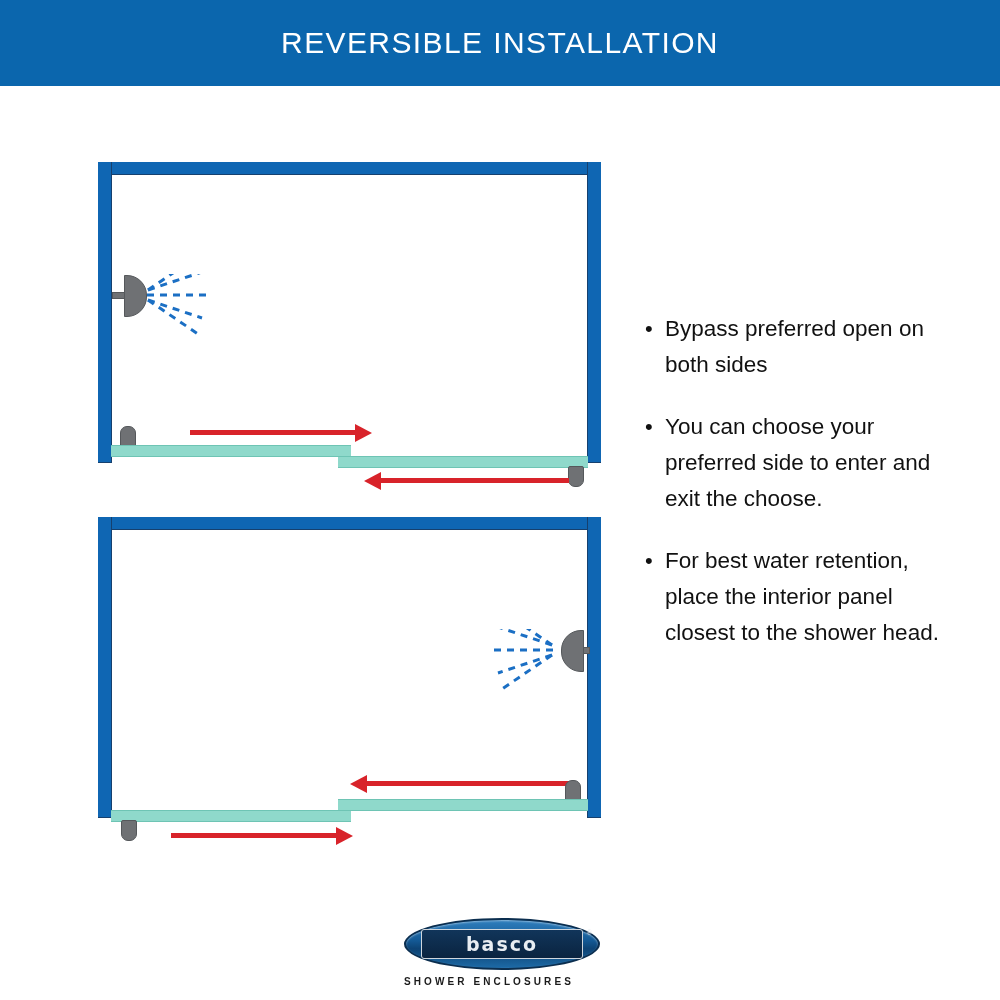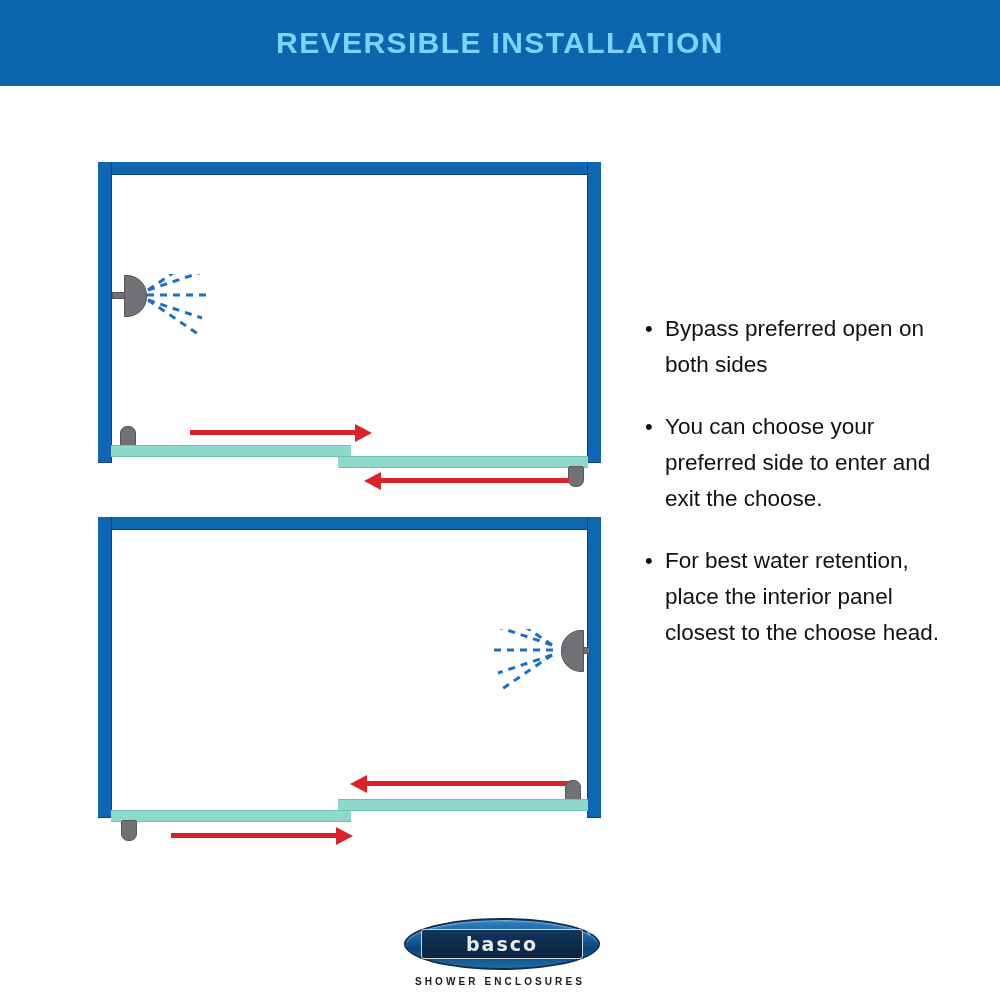--- a/index.html
+++ b/index.html
@@ -21,24 +21,24 @@
     left: 0;
     top: 0;
     width: 1000px;
     height: 86px;
     background: #0b66ad;
     display: flex;
     align-items: center;
     justify-content: center;
   }
   .header-title {
-    color: #7dd3fc;
+    color: #ffffff;
     font-size: 30px;
     letter-spacing: 1.4px;
-    font-weight: 700;
+    font-weight: 400;
     white-space: nowrap;
   }
 
   
   .stage {
     position: absolute;
     left: 0;
     top: 86px;
     width: 1000px;
     height: 914px;
@@ -163,21 +163,21 @@
     font-weight: 400;
   }
 
   
   .logo {
     position: absolute;
     left: 404px;
     top: 918px;
     width: 192px;
     height: 72px;
-    text-align: center;
+    text-align: left;
   }
   .logo-badge {
     position: relative;
     width: 192px;
     height: 48px;
     margin: 0 auto;
     border-radius: 50% / 50%;
     background: linear-gradient(180deg, #2f7fbe 0%, #145a96 42%, #0d4374 60%, #1d6aa6 100%);
     border: 2px solid #0b2e4f;
     box-shadow: inset 0 1px 2px rgba(255,255,255,0.45);
@@ -301,21 +301,21 @@
     <div class="bullet">
       <div class="bullet-dot">•</div>
       <div class="bullet-text">Bypass preferred open on both sides</div>
     </div>
     <div class="bullet">
       <div class="bullet-dot">•</div>
       <div class="bullet-text">You can choose your preferred side to enter and exit the choose.</div>
     </div>
     <div class="bullet">
       <div class="bullet-dot">•</div>
-      <div class="bullet-text">For best water retention, place the interior panel closest to the choose head.</div>
+      <div class="bullet-text">For best water retention, place the interior panel closest to the shower head.</div>
     </div>
   </div>
 
 </div>
 
 <div class="logo">
   <div class="logo-badge">
     <div class="logo-inner">
       <span class="logo-word">basco</span>
     </div>

